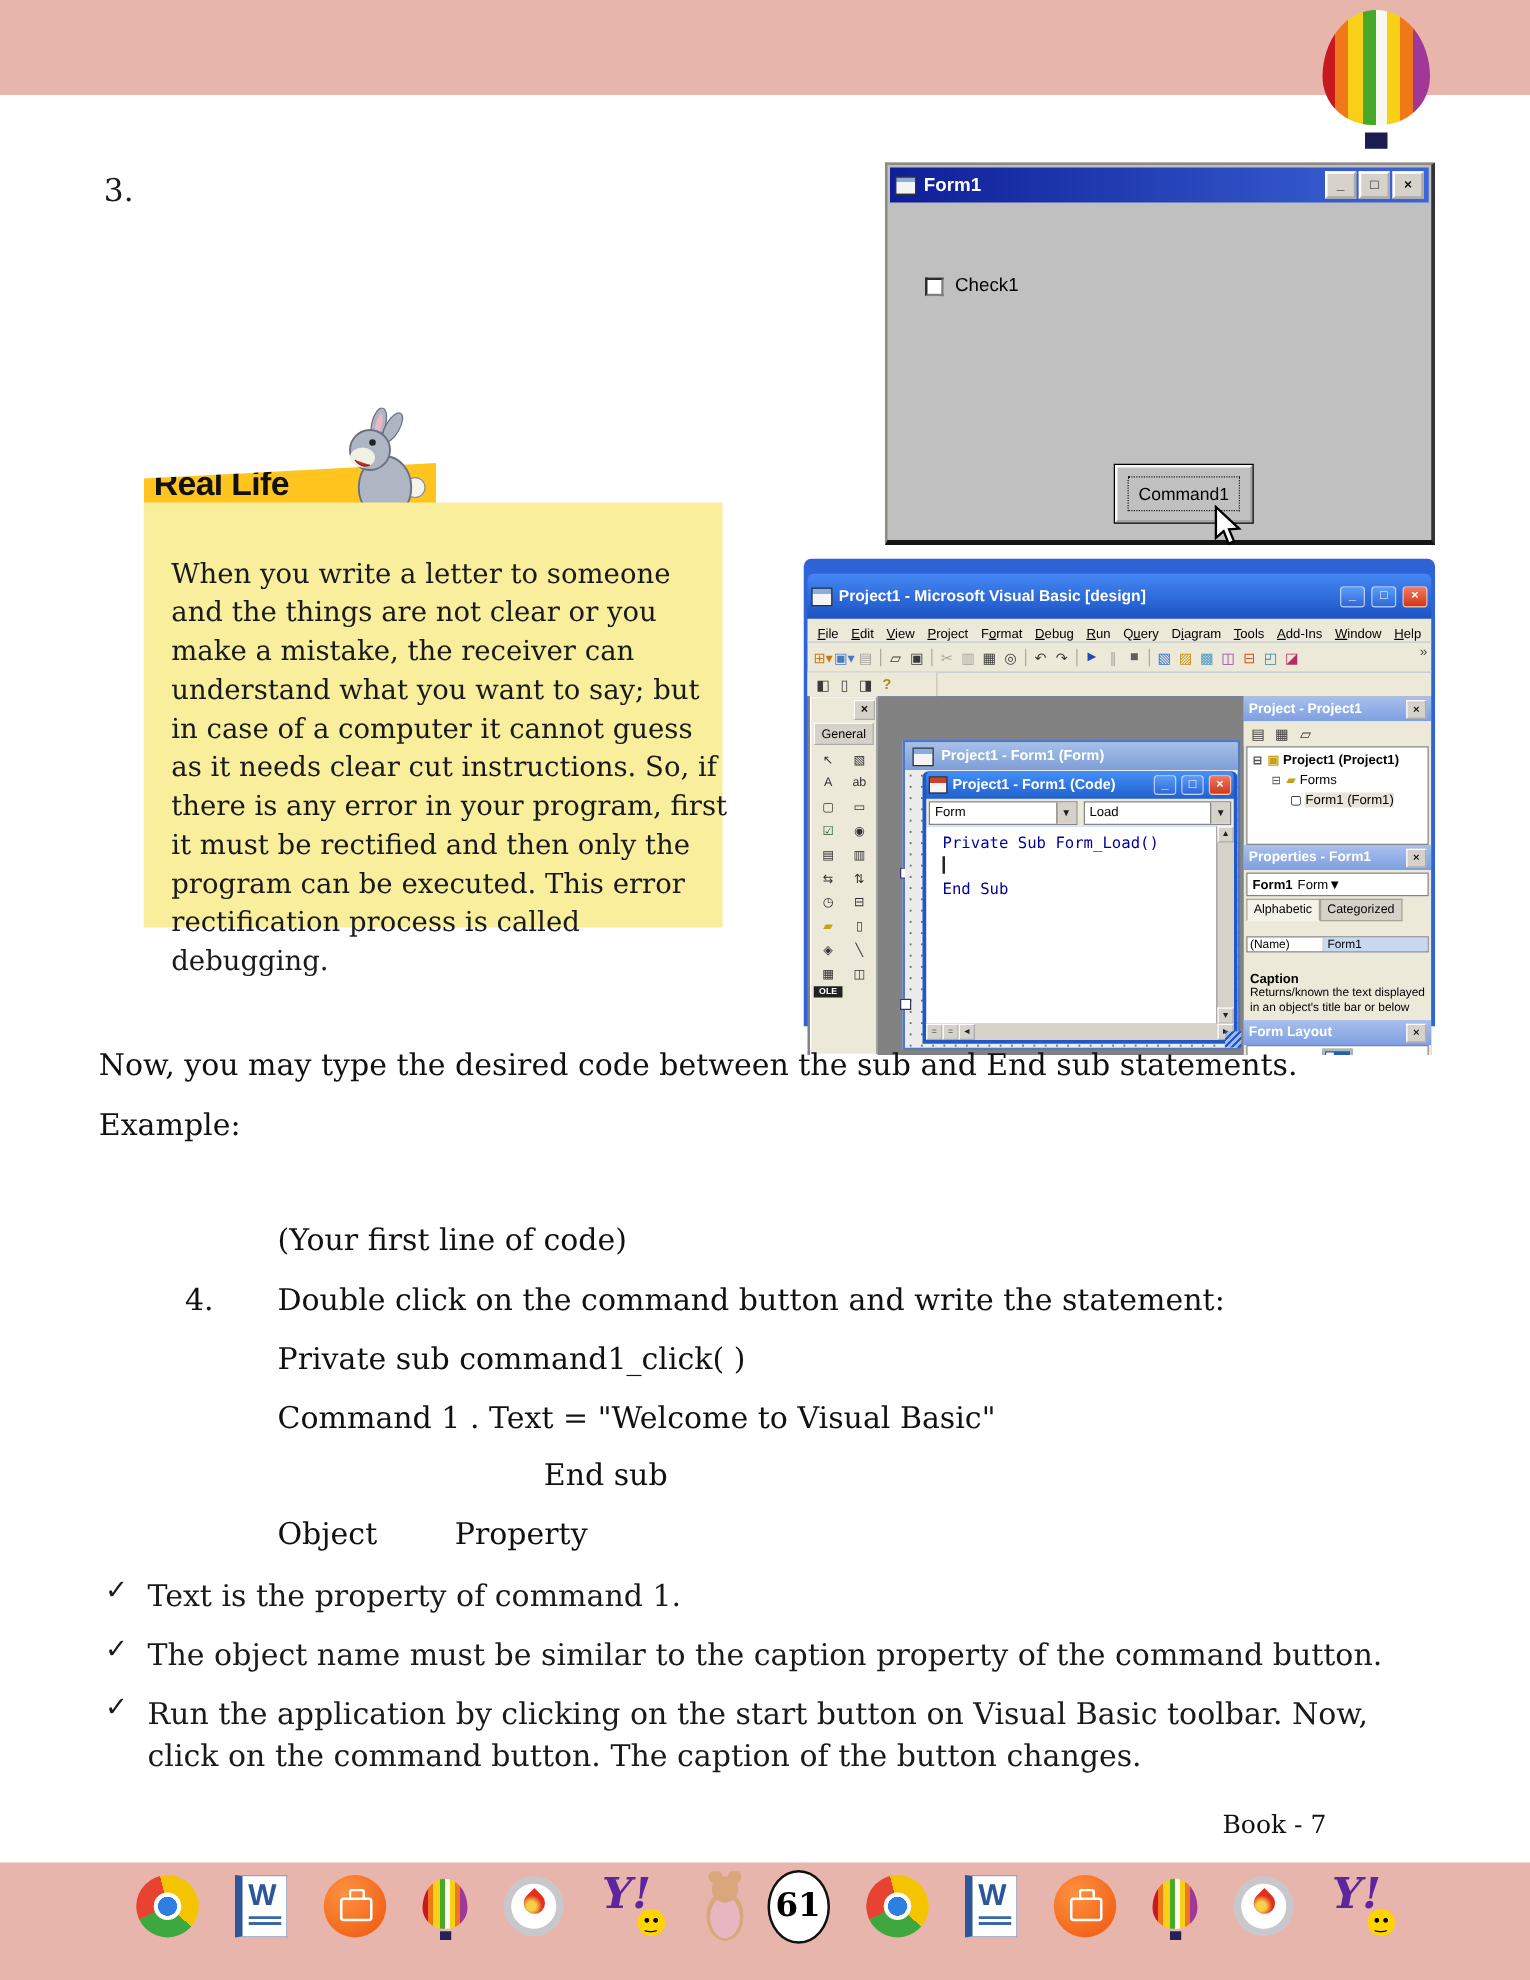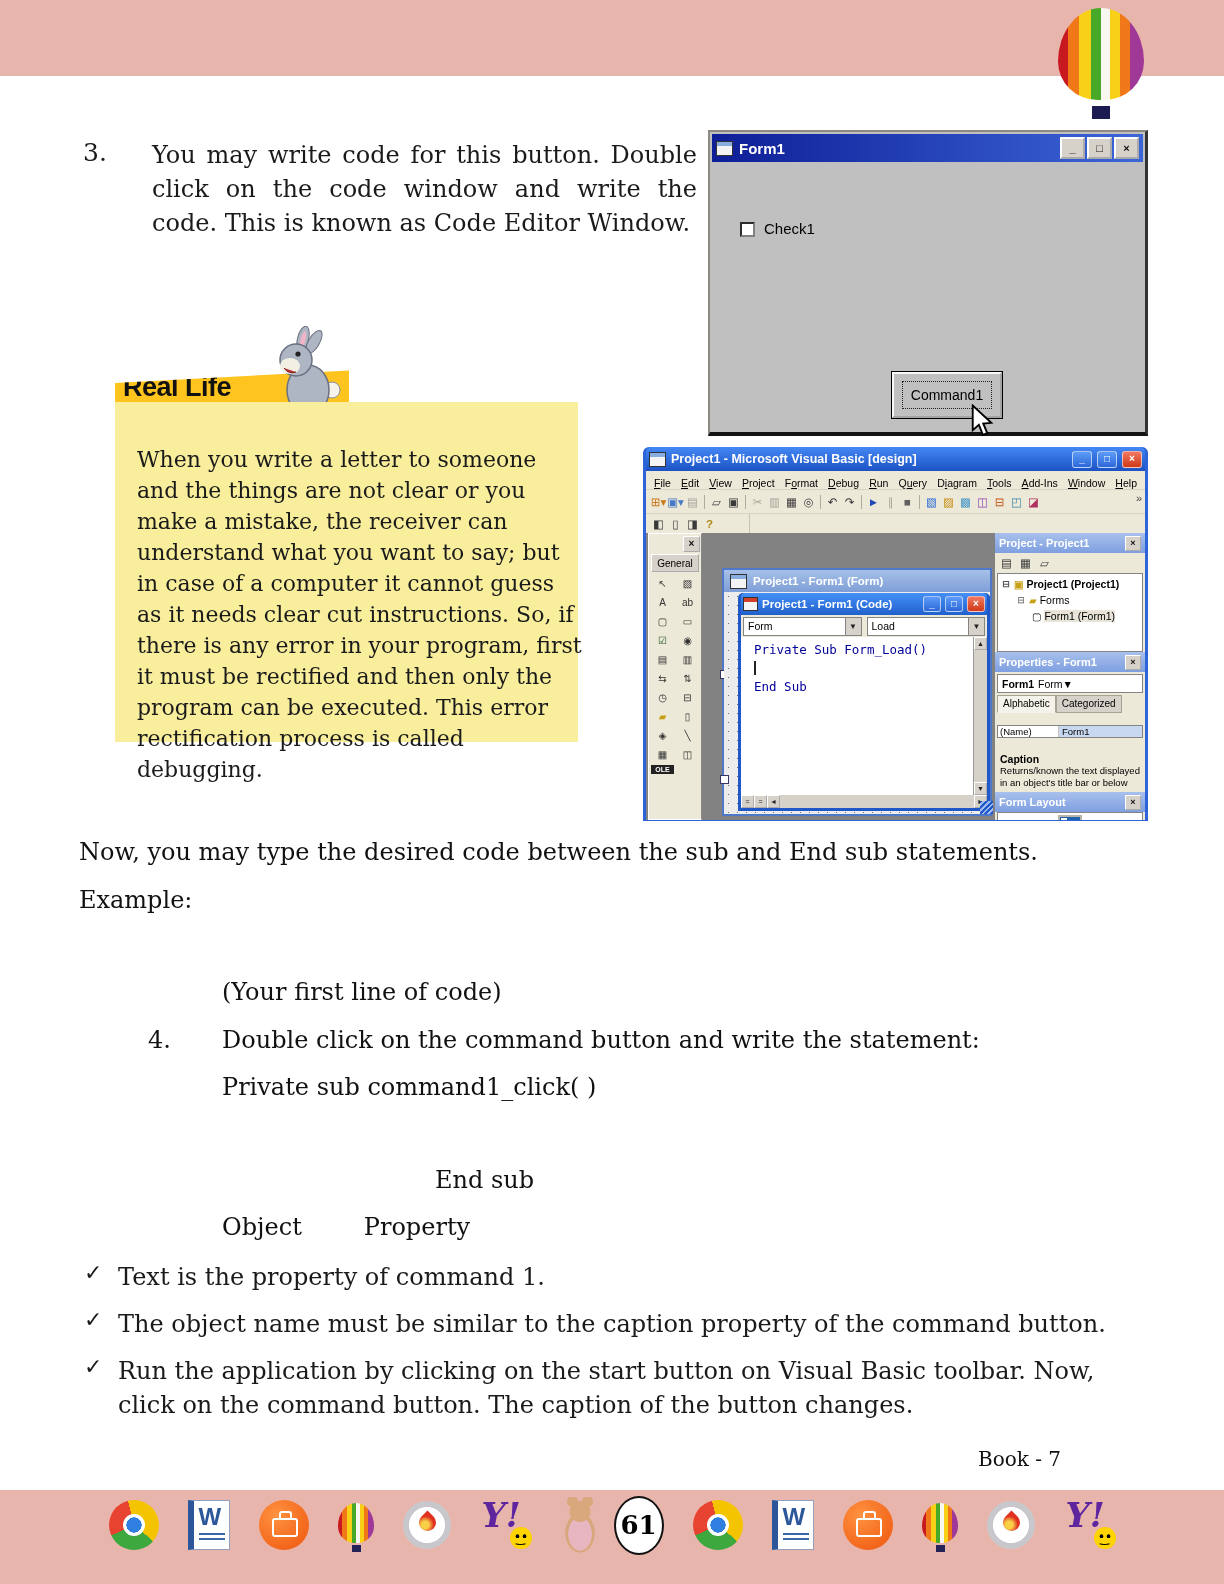--- a/index.html
+++ b/index.html
@@ -48,23 +48,23 @@
      padding:0 0 2px 8px;box-sizing:border-box;}
   .rlc-banner .h{font:bold 27px/27px "Liberation Sans",sans-serif;color:#111;letter-spacing:-0.5px;}
   .rabbit{left:248px;top:326px;}
   .rlc-box{left:115px;top:402px;width:463px;height:340px;background:var(--note-yellow);box-sizing:border-box;
      padding:38px 8px 0 18px;}
   .rlc-box p{margin:4px;font-size:22px;line-height:31px;width:445px;}
 
   
   .ide{left:643px;top:447px;width:505px;height:374px;background:#2e64d8;padding:0 3px 3px;box-sizing:border-box;
      font-family:"Liberation Sans",sans-serif;border-radius:6px 6px 0 0;}
-  .ide-title{height:24px;display:flex;align-items:center;gap:5px;padding:0 3px;color:#fff;
+  .ide-title{height:36px;display:flex;align-items:center;gap:5px;padding:0 3px;color:#fff;
      font:bold 12.5px "Liberation Sans",sans-serif;background:linear-gradient(180deg,#4488f4,#1c52c4);
-     border-radius:5px 5px 0 0;}
+     border-radius:5px 5px 0 0;margin-top:12px;}
   .ide-title .t{flex:1;white-space:nowrap;overflow:hidden;}
   .xpbtn{width:18px;height:15px;border-radius:3px;border:1px solid rgba(255,255,255,.6);
      background:linear-gradient(#5c9cf8,#2e68d8);color:#fff;font:bold 10px/10px "Liberation Sans",sans-serif;
      display:flex;align-items:center;justify-content:center;}
   .xpbtn.close{background:linear-gradient(#f07860,#d03818);}
   .ide-menubar{height:18px;background:var(--toolbar-bg);display:flex;align-items:flex-end;
      justify-content:space-between;padding:0 8px;font-size:10.5px;color:#000;border-bottom:1px solid #d8d4c4;}
   .menu-item{white-space:nowrap;}
   .menu-item .ul{text-decoration:underline;}
   .ide-toolbar{background:var(--toolbar-bg);display:flex;align-items:center;padding:0 4px;position:relative;}
@@ -232,21 +232,20 @@
 </head>
 <body>
 
 <div class="page" data-name="textbook-page">
 
   <div class="band top" data-name="top-band"></div>
   <div class="abs balloon-shape logo-balloon" data-name="balloon-logo-icon"></div>
   <div class="abs logo-basket" data-name="balloon-basket"></div>
 
   <div class="abs item3-num" data-name="item3-number">3.</div>
-  <div class="abs item3-txt" data-name="item3-text">You may write code for this button. Double click on the code window and write the code. This is known as Code Editor Window.</div>
 
   <div class="abs form-shot" data-name="form1-screenshot">
     <div class="f-title" data-name="form1-title-bar">
       <span class="form-glyph" data-name="form-icon"></span>
       <span class="t" data-name="form1-title">Form1</span>
       <span class="clsbtn" data-name="minimize-button">_</span>
       <span class="clsbtn" data-name="maximize-button">□</span>
       <span class="clsbtn" data-name="close-button">×</span>
     </div>
     <div class="f-body" data-name="form1-body">
@@ -484,20 +483,21 @@
       </div>
     </div>
   </div>
 
   <div class="bodyline" style="left:79px;top:838px;" data-name="paragraph-1">Now, you may type the desired code between the sub and End sub statements.</div>
   <div class="bodyline" style="left:79px;top:886px;" data-name="example-label">Example:</div>
   <div class="bodyline" style="left:222px;top:978px;" data-name="note-line">(Your first line of code)</div>
   <div class="bodyline" style="left:148px;top:1026px;" data-name="item4-number">4.</div>
   <div class="bodyline" style="left:222px;top:1026px;" data-name="item4-text">Double click on the command button and write the statement:</div>
   <div class="bodyline" style="left:222px;top:1073px;" data-name="code-statement-1">Private sub command1_click( )</div>
+  <div class="bodyline" style="left:222px;top:1120px;" data-name="code-statement-2">Command 1 . Text = "Welcome to Visual Basic"</div>
   <div class="bodyline" style="left:435px;top:1166px;" data-name="code-statement-3">End sub</div>
   <div class="bodyline" style="left:222px;top:1213px;" data-name="object-property-line">
     <span data-name="object-label">Object</span><span style="display:inline-block;width:62px;"></span><span data-name="property-label">Property</span>
   </div>
 
   <div class="bullets" data-name="bullet-list">
     <div class="row" style="left:84px;top:1260px;">
       <span class="check" data-name="check-bullet-icon">✓</span>
       <span class="btxt" data-name="bullet-1">Text is the property of command 1.</span>
     </div>

